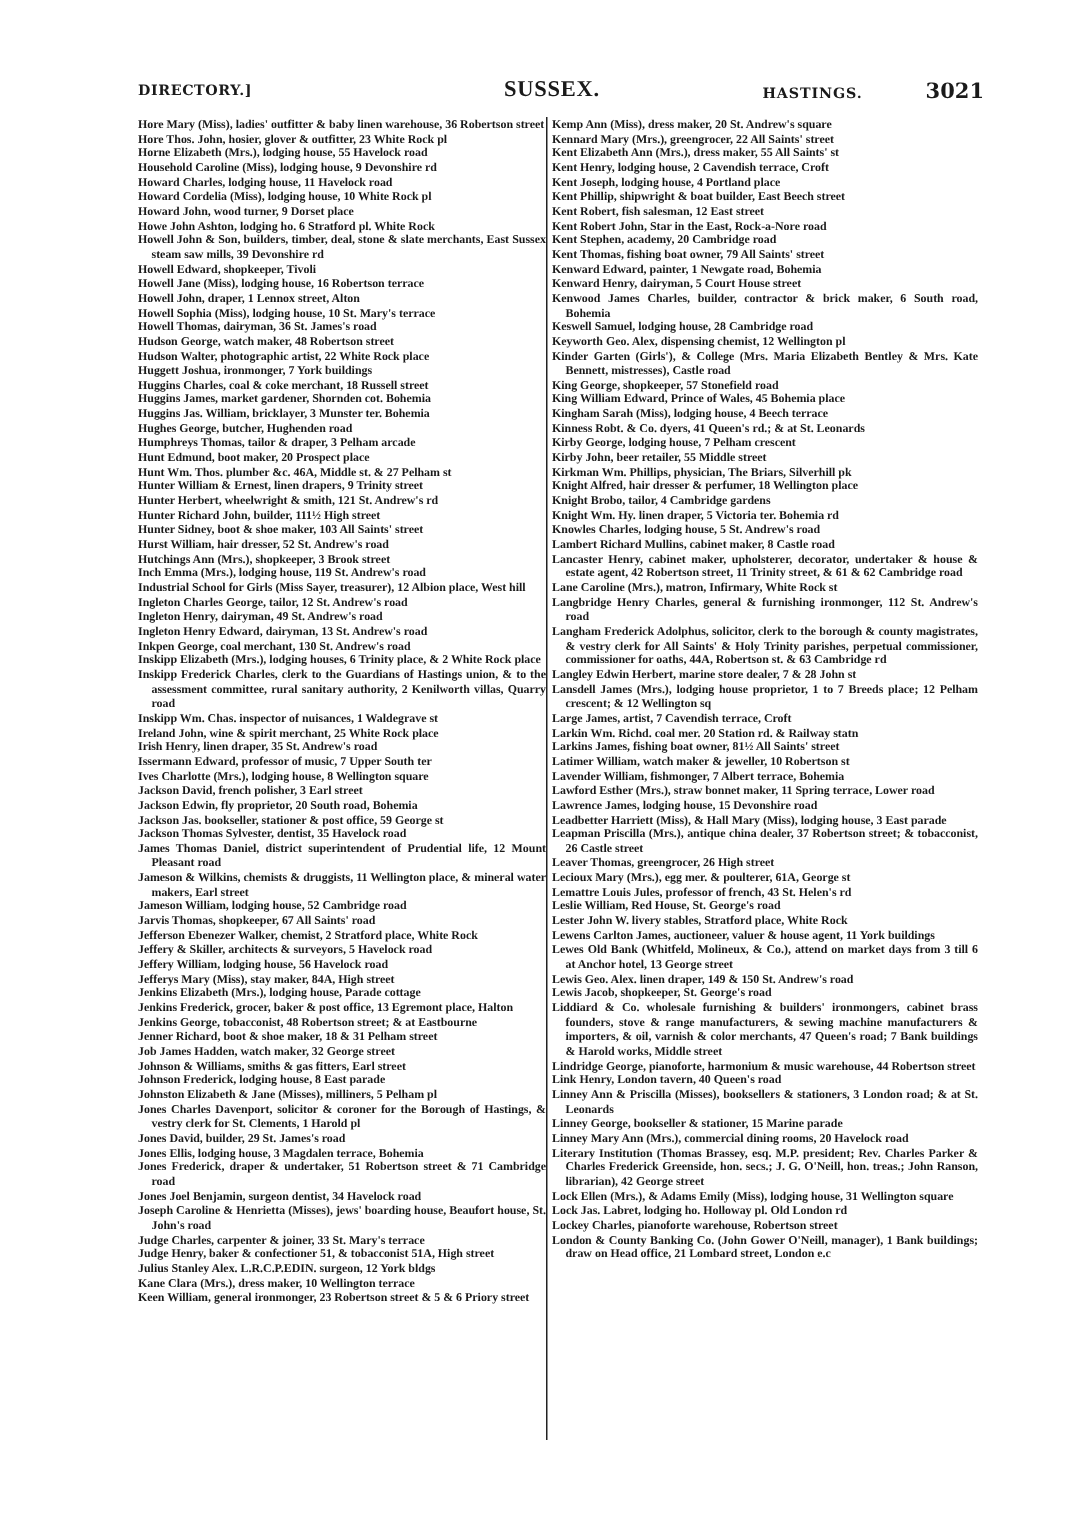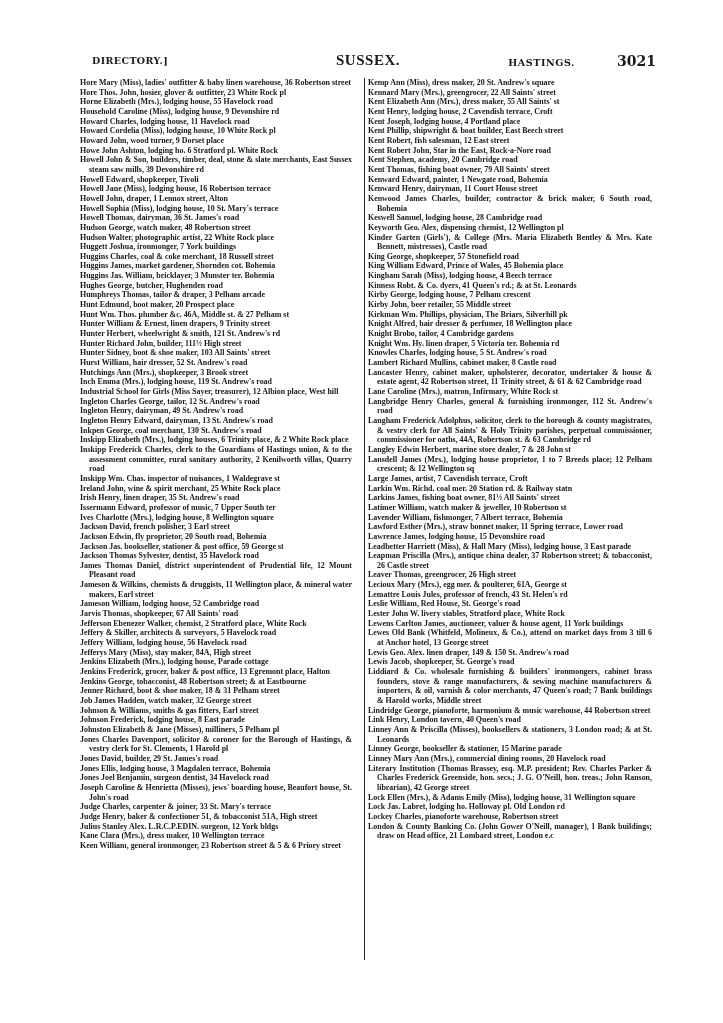--- a/index.html
+++ b/index.html
@@ -5,21 +5,21 @@
   html, body { margin:0; padding:0; background:#ffffff; }
   body { width:723px; height:1023px; position:relative; overflow:hidden; color:#1a1a1a;
          font-family:"DejaVu Serif", "Liberation Serif", serif; }
   .header { position:absolute; top:52px; left:92px; width:564px; height:20px; }
   .hdr-left { position:absolute; left:0; top:3px; font-size:9.5px; font-variant:small-caps; letter-spacing:0.4px; font-weight:bold; }
   .hdr-center { position:absolute; left:0; right:12px; text-align:center; top:0; font-size:15px; font-weight:bold; letter-spacing:0.5px; font-family:"Liberation Serif", serif; }
   .hdr-right { position:absolute; right:0; top:1px; font-size:12.5px; }
   .hdr-town { font-variant:small-caps; font-size:9.5px; letter-spacing:0.6px; margin-right:6px; font-weight:bold; }
   .hdr-page { font-size:14px; font-weight:bold;margin-left:36px; }
   .col { position:absolute; top:78px; font-size:7.95px; line-height:9.65px; font-family:"Liberation Serif", serif; font-weight:bold; }
-  .col-left { left:80px; width:272px; }
+  .col-left { left:92px; width:272px; }
   .col-right { left:368px; width:284px; }
   .divider { position:absolute; left:364px; top:78px; width:1px; height:882px; background:#222; }
   .entry { text-indent:-9px; padding-left:9px; text-align:justify; text-align-last:left; }
 </style>
 </head>
 <body>
 
 <div class="header">
   <span class="hdr-left">DIRECTORY.]</span>
   <div class="hdr-center">SUSSEX.</div>
@@ -86,20 +86,21 @@
     <div class="entry">Jenkins Frederick, grocer, baker &amp; post office, 13 Egremont place, Halton</div>
     <div class="entry">Jenkins George, tobacconist, 48 Robertson street; &amp; at Eastbourne</div>
     <div class="entry">Jenner Richard, boot &amp; shoe maker, 18 &amp; 31 Pelham street</div>
     <div class="entry">Job James Hadden, watch maker, 32 George street</div>
     <div class="entry">Johnson &amp; Williams, smiths &amp; gas fitters, Earl street</div>
     <div class="entry">Johnson Frederick, lodging house, 8 East parade</div>
     <div class="entry">Johnston Elizabeth &amp; Jane (Misses), milliners, 5 Pelham pl</div>
     <div class="entry">Jones Charles Davenport, solicitor &amp; coroner for the Borough of Hastings, &amp; vestry clerk for St. Clements, 1 Harold pl</div>
     <div class="entry">Jones David, builder, 29 St. James's road</div>
     <div class="entry">Jones Ellis, lodging house, 3 Magdalen terrace, Bohemia</div>
+    <div class="entry">Jones Frederick, draper &amp; undertaker, 51 Robertson street &amp; 71 Cambridge road</div>
     <div class="entry">Jones Joel Benjamin, surgeon dentist, 34 Havelock road</div>
     <div class="entry">Joseph Caroline &amp; Henrietta (Misses), jews' boarding house, Beaufort house, St. John's road</div>
     <div class="entry">Judge Charles, carpenter &amp; joiner, 33 St. Mary's terrace</div>
     <div class="entry">Judge Henry, baker &amp; confectioner 51, &amp; tobacconist 51A, High street</div>
     <div class="entry">Julius Stanley Alex. L.R.C.P.EDIN. surgeon, 12 York bldgs</div>
     <div class="entry">Kane Clara (Mrs.), dress maker, 10 Wellington terrace</div>
     <div class="entry">Keen William, general ironmonger, 23 Robertson street &amp; 5 &amp; 6 Priory street</div>
   </div>
 <div class="divider"></div>
 <div class="col col-right" id="right-col">
@@ -107,21 +108,21 @@
     <div class="entry">Kennard Mary (Mrs.), greengrocer, 22 All Saints' street</div>
     <div class="entry">Kent Elizabeth Ann (Mrs.), dress maker, 55 All Saints' st</div>
     <div class="entry">Kent Henry, lodging house, 2 Cavendish terrace, Croft</div>
     <div class="entry">Kent Joseph, lodging house, 4 Portland place</div>
     <div class="entry">Kent Phillip, shipwright &amp; boat builder, East Beech street</div>
     <div class="entry">Kent Robert, fish salesman, 12 East street</div>
     <div class="entry">Kent Robert John, Star in the East, Rock-a-Nore road</div>
     <div class="entry">Kent Stephen, academy, 20 Cambridge road</div>
     <div class="entry">Kent Thomas, fishing boat owner, 79 All Saints' street</div>
     <div class="entry">Kenward Edward, painter, 1 Newgate road, Bohemia</div>
-    <div class="entry">Kenward Henry, dairyman, 11 Court House street</div>
+    <div class="entry">Kenward Henry, dairyman, 5 Court House street</div>
     <div class="entry">Kenwood James Charles, builder, contractor &amp; brick maker, 6 South road, Bohemia</div>
     <div class="entry">Keswell Samuel, lodging house, 28 Cambridge road</div>
     <div class="entry">Keyworth Geo. Alex, dispensing chemist, 12 Wellington pl</div>
     <div class="entry">Kinder Garten (Girls'), &amp; College (Mrs. Maria Elizabeth Bentley &amp; Mrs. Kate Bennett, mistresses), Castle road</div>
     <div class="entry">King George, shopkeeper, 57 Stonefield road</div>
     <div class="entry">King William Edward, Prince of Wales, 45 Bohemia place</div>
     <div class="entry">Kingham Sarah (Miss), lodging house, 4 Beech terrace</div>
     <div class="entry">Kinness Robt. &amp; Co. dyers, 41 Queen's rd.; &amp; at St. Leonards</div>
     <div class="entry">Kirby George, lodging house, 7 Pelham crescent</div>
     <div class="entry">Kirby John, beer retailer, 55 Middle street</div>

